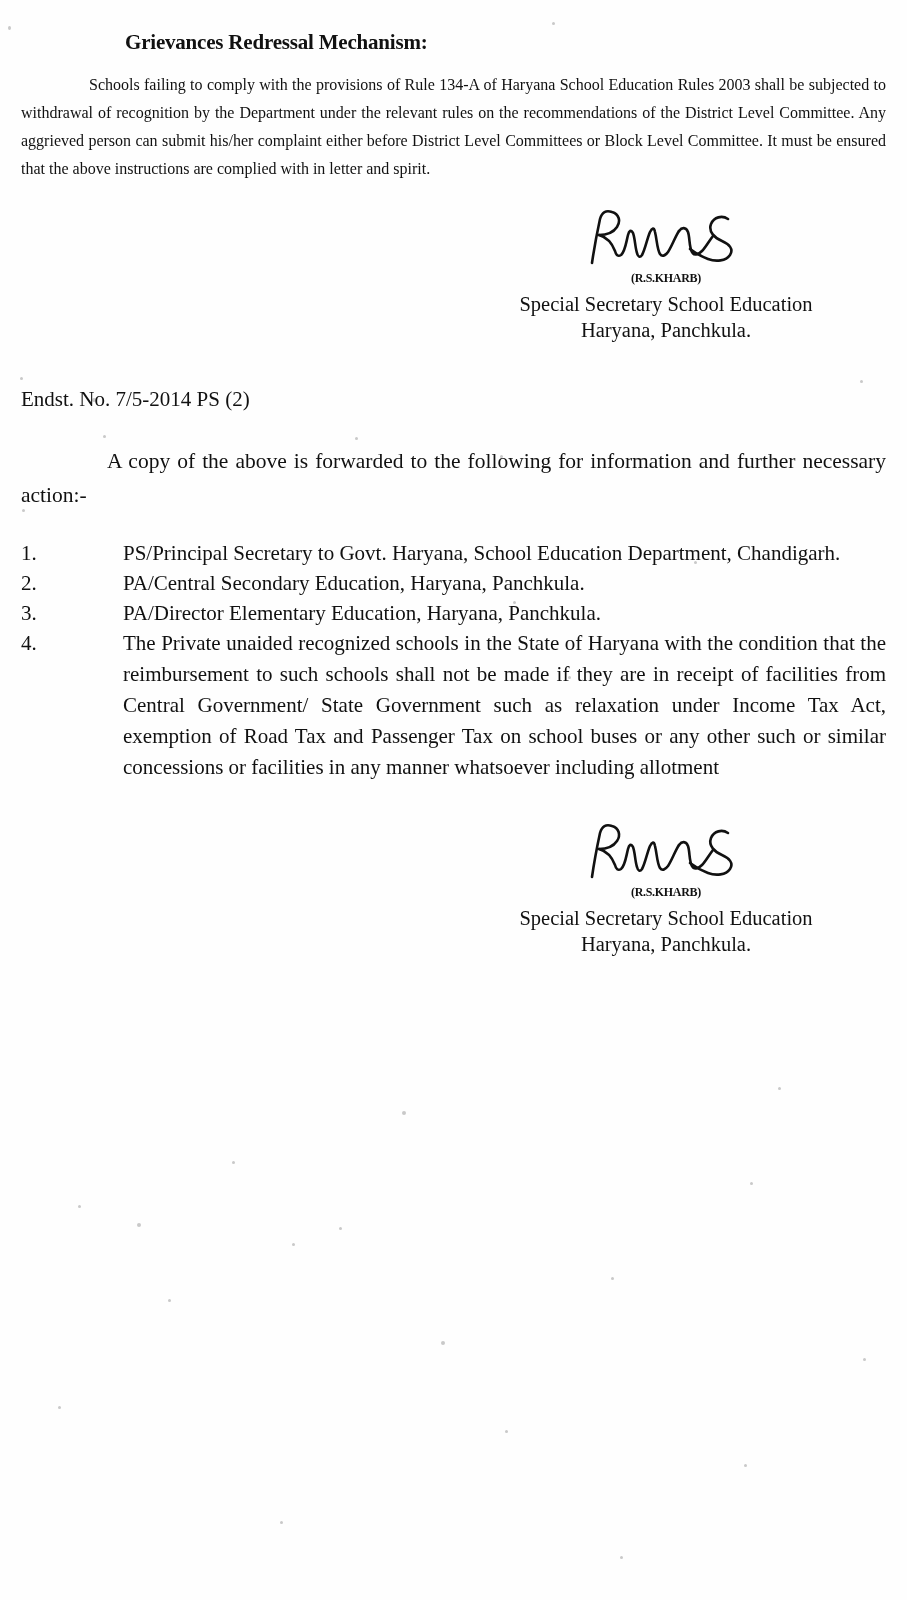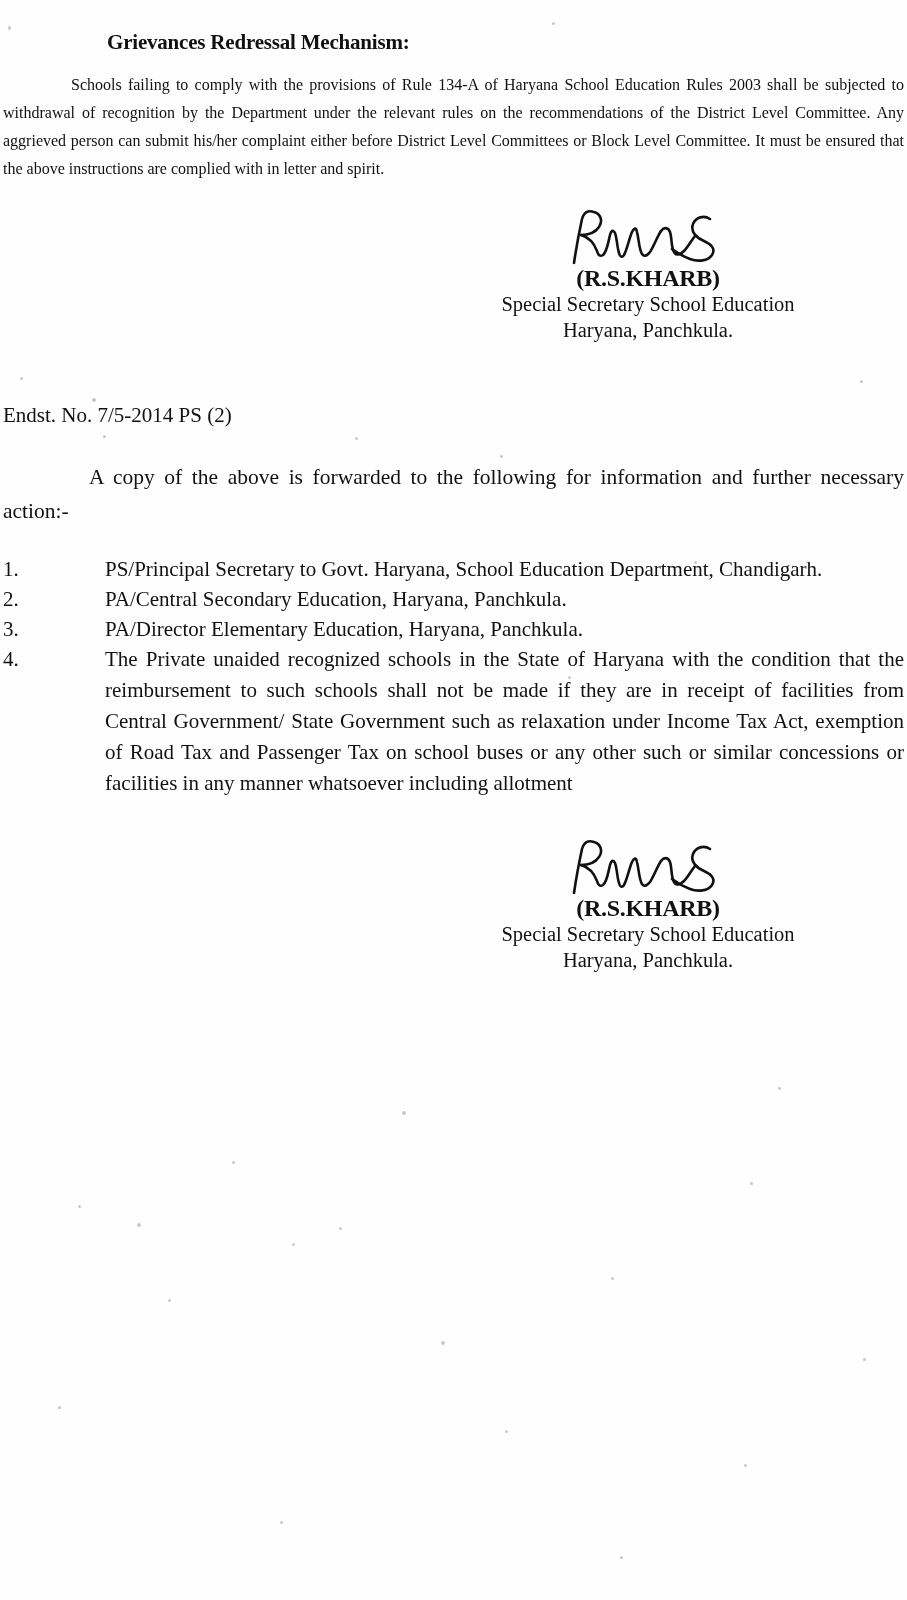--- a/index.html
+++ b/index.html
@@ -19,21 +19,21 @@
   
   .speckle {
     position: absolute;
     background: #c9c9c9;
     border-radius: 50%;
     pointer-events: none;
   }
   .content {
     position: relative;
     z-index: 2;
-    padding: 0 3px;
+    padding: 0 21px;
   }
   .heading {
     font-weight: bold;
     font-size: 21px;
     margin: 30px 0 0 104px;
     letter-spacing: -0.2px;
   }
   .body-para {
     text-align: justify;
     text-justify: inter-word;
@@ -52,28 +52,28 @@
   .sign-block.first { margin-top: 24px; }
   .sign-block.second { margin-top: 38px; }
   .signature-mark {
     display: block;
     margin: 0 auto -4px auto;
     width: 180px;
     height: 62px;
   }
   .sign-name {
     font-weight: bold;
-    font-size: 24px;
+    font-size: 12px;
     letter-spacing: -0.3px;
   }
   .sign-line { white-space: nowrap; }
 
   .endst-row {
     display: flex;
-    margin-top: 60px;
+    margin-top: 44px;
     font-size: 21px;
     gap: 8px;
   }
   .endst-left { width: 460px; }
   .endst-right { flex: 1; }
 
   .forward-para {
     text-align: justify;
     font-size: 21.5px;
     line-height: 34px;

